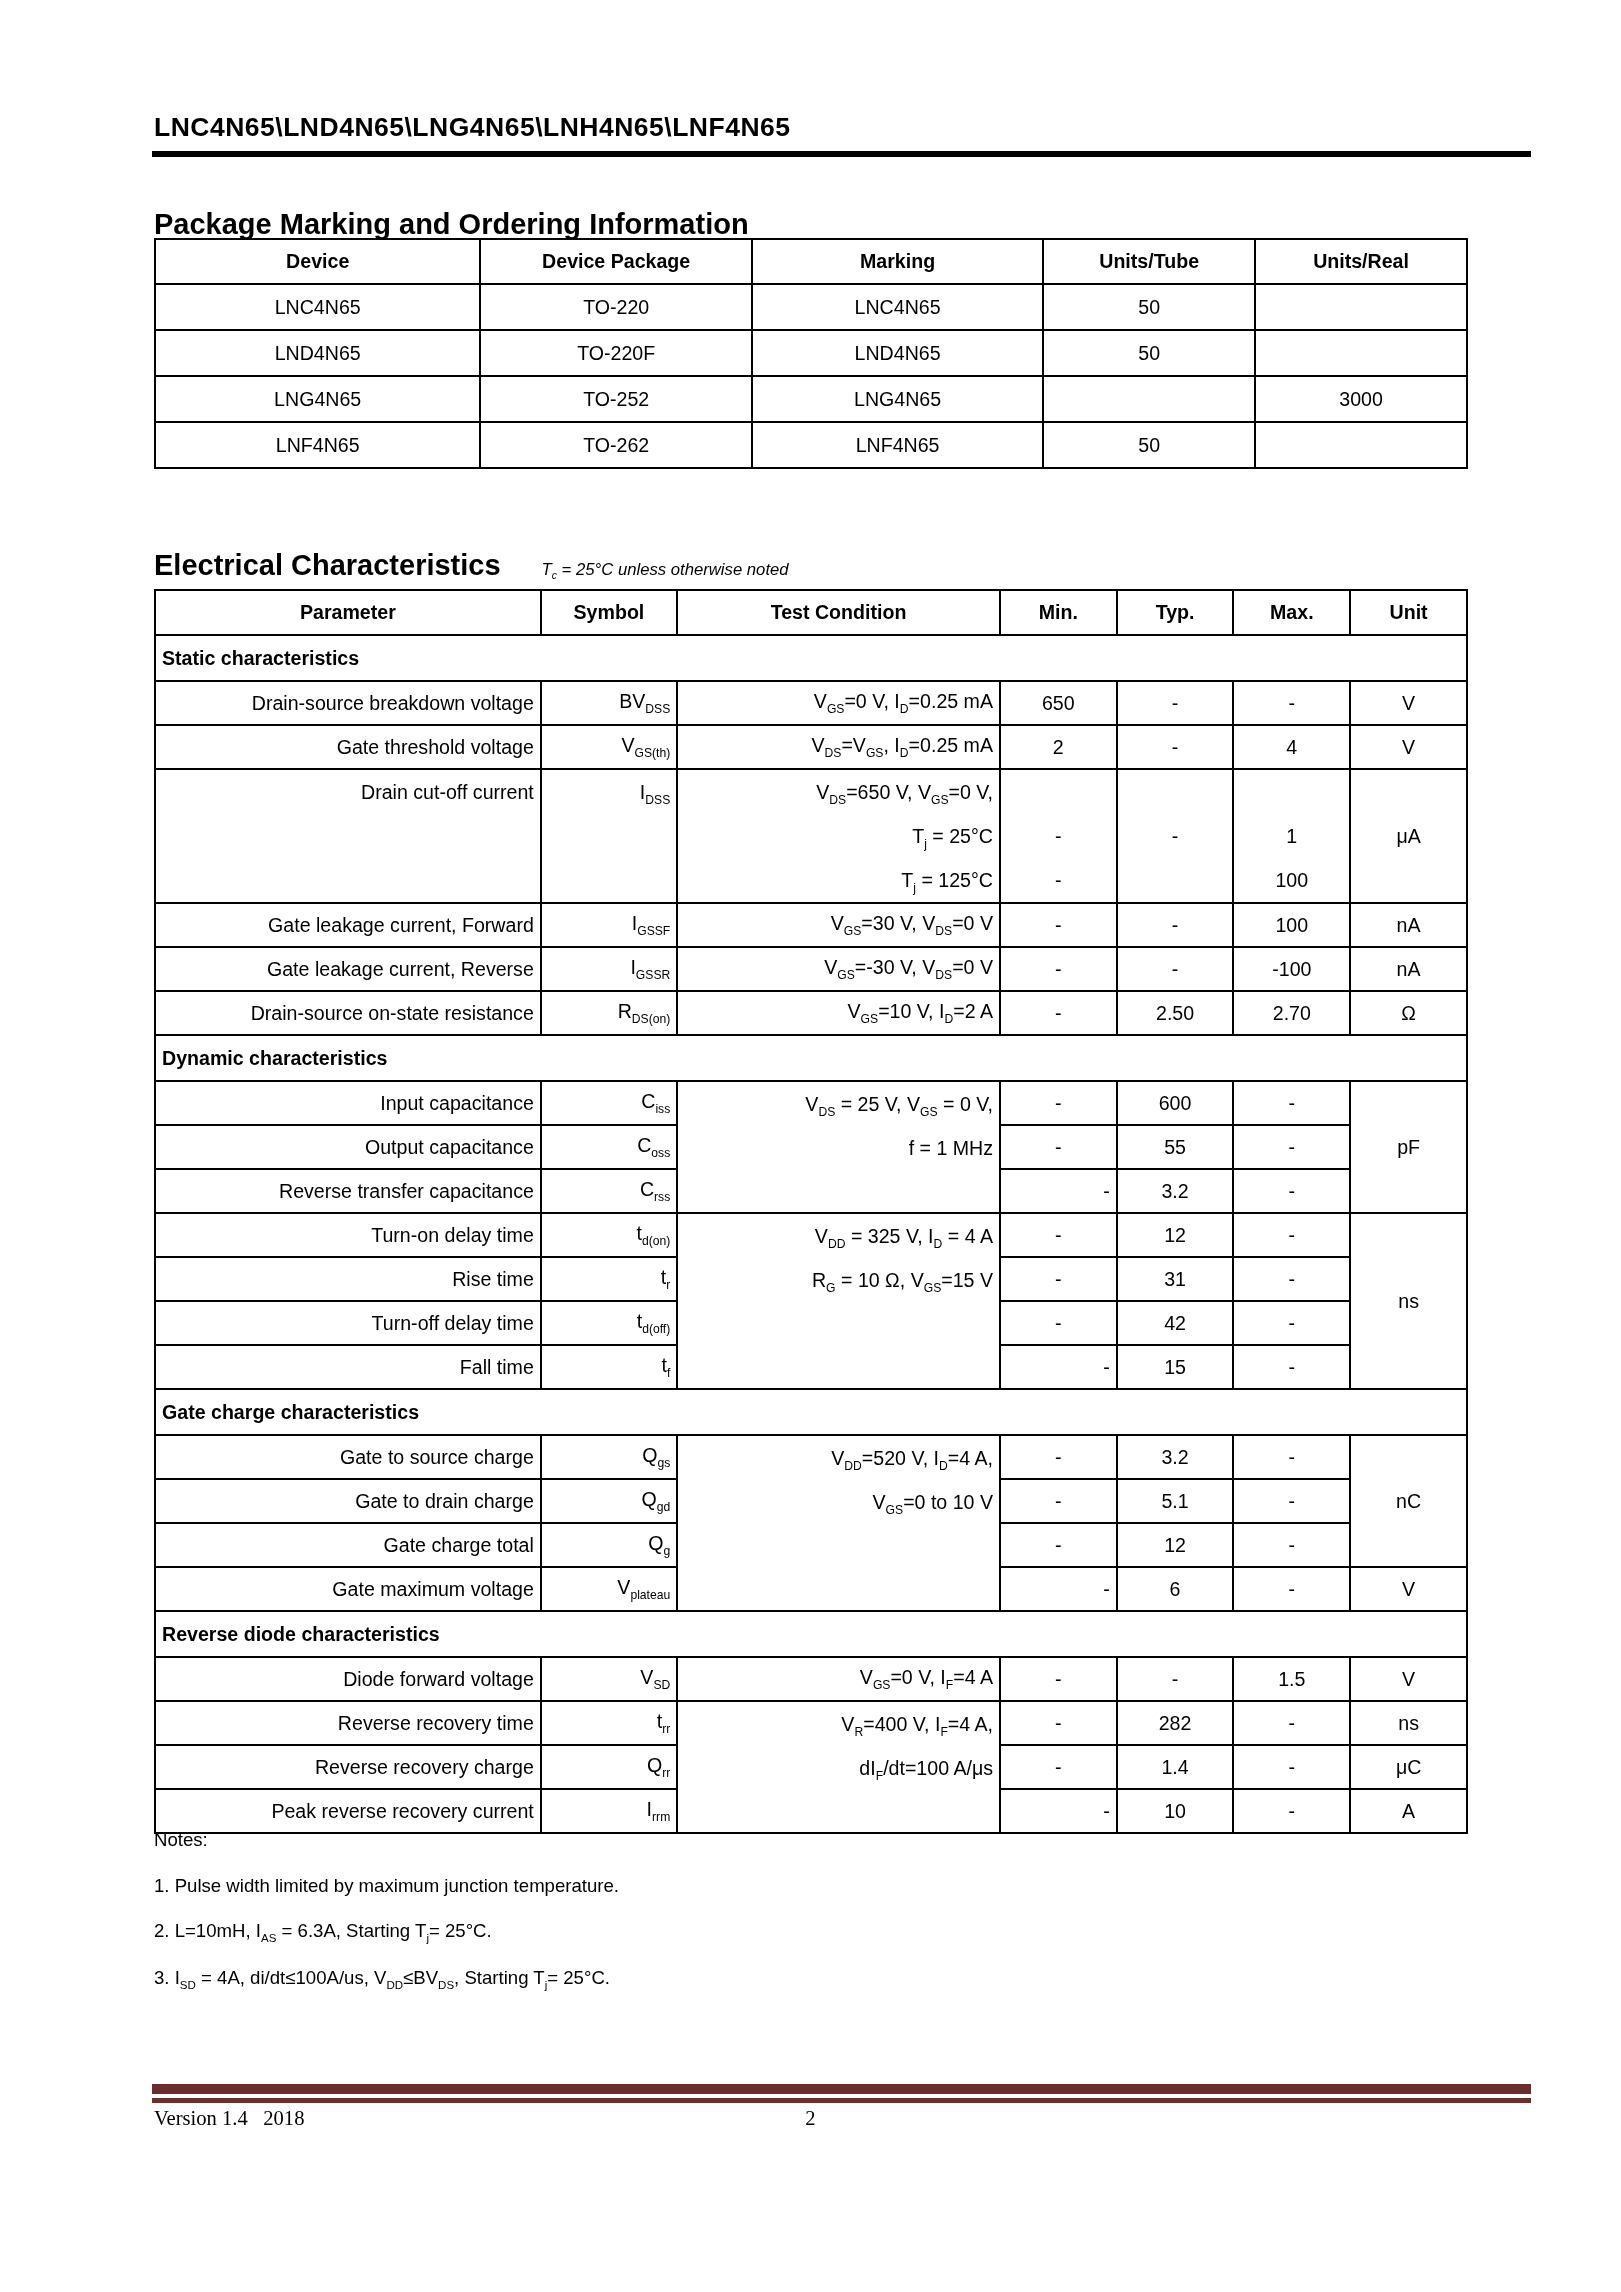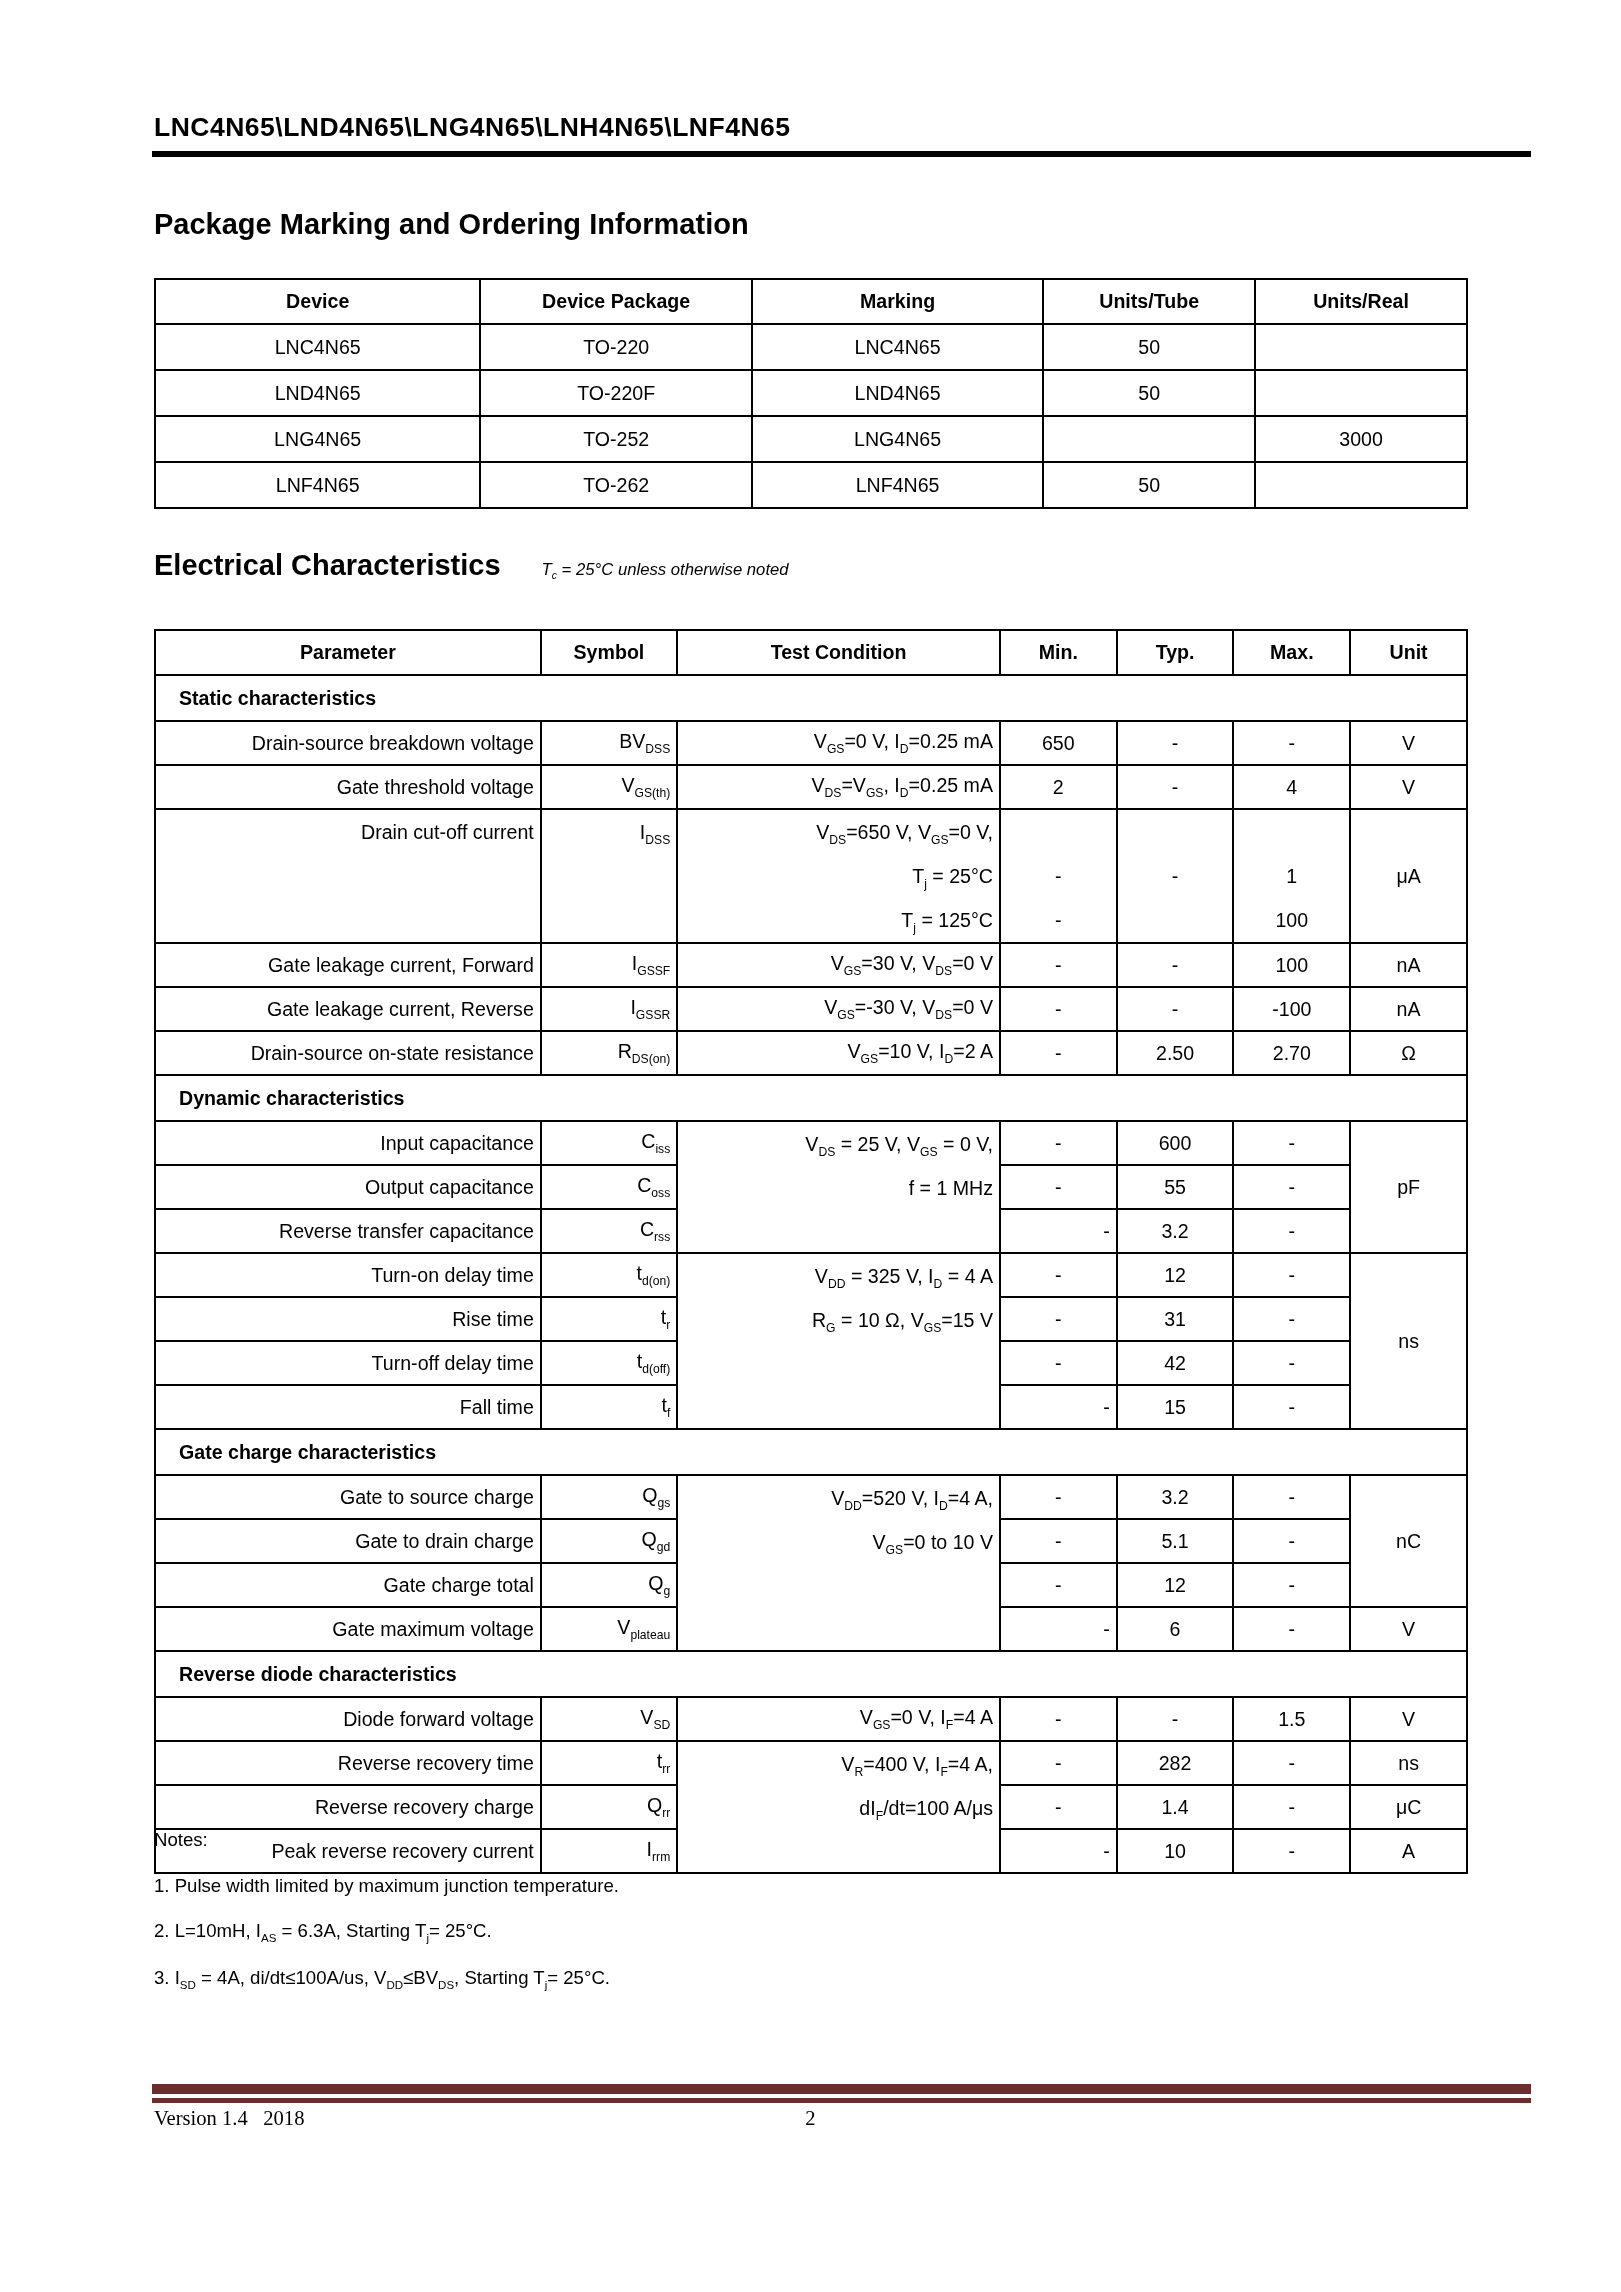--- a/index.html
+++ b/index.html
@@ -17,34 +17,34 @@
   }
   .hdr-rule{
     position:absolute;top:151px;left:152px;width:1379px;height:5.9px;background:#000;
   }
   
   .sec-title{position:absolute;left:154px;font-size:29px;font-weight:bold;}
   #pkg-title{top:208px;}
   #elec-title-row{top:549px;}
   .sub-note{font-size:16.7px;font-weight:normal;margin-left:41px;font-style:italic;}
   
-  table{border-collapse:collapse;table-layout:fixed;background:#fff;margin-top:40px;}
+  table{border-collapse:collapse;table-layout:fixed;background:#fff;}
   .dtable{position:absolute;left:154px;width:1314px;border:2.9px solid #000;}
   #pkg-table{top:238px;}
   #elec-table{top:589px;}
   .dtable th,.dtable td{
     border:2px solid #000;font-size:19.6px;padding:0 5.9px;
     overflow:hidden;white-space:nowrap;
   }
   .dtable th{font-weight:bold;text-align:center;height:43px;}
   #pkg-table td{text-align:center;height:44px;}
   #elec-table tr{height:44px;}
   #elec-table tr.hrow{height:41px;}
   #elec-table tr.srow{height:46px;}
-  #elec-table tr.srow td{font-weight:bold;text-align:left;padding-left:23px;border-top-width:2.9px;border-bottom-width:2.9px;}
+  #elec-table tr.srow td{font-weight:bold;text-align:left;padding-left:6px;border-top-width:2.9px;border-bottom-width:2.9px;}
   #elec-table td.l{text-align:right;padding-left:13.7px;}
   #elec-table td.c{text-align:center;}
   #elec-table td.vt{vertical-align:top;}
   #elec-table .ln{height:44px;line-height:44px;}
   sub{font-size:0.62em;}
   
   .notes{position:absolute;top:1829px;left:154px;font-size:18.6px;}
   .notes .note-line{margin-bottom:23.5px;}
   
   .ft-rule-a{position:absolute;top:2084px;left:152px;width:1379px;height:9.8px;}

